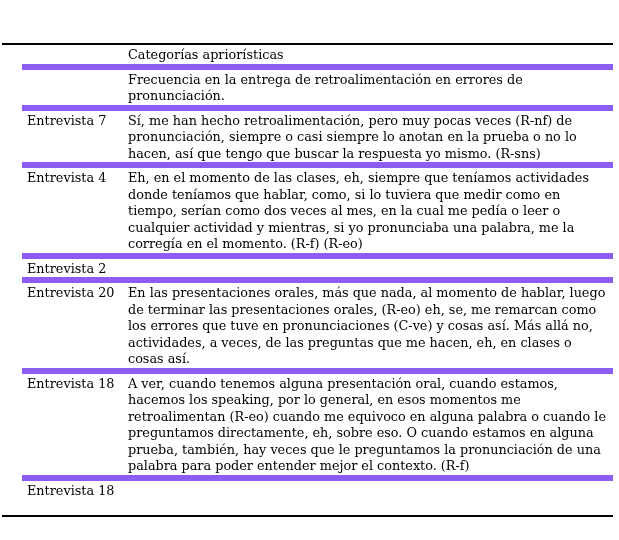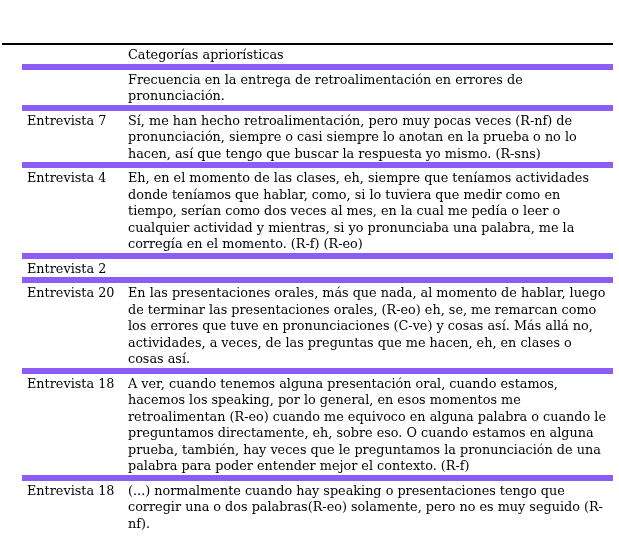--- a/index.html
+++ b/index.html
@@ -87,17 +87,16 @@
       <div class="cell text">En las presentaciones orales, más que nada, al momento de hablar, luego de terminar las presentaciones orales, (R-eo) eh, se, me remarcan como los errores que tuve en pronunciaciones (C-ve) y cosas así. Más allá no, actividades, a veces, de las preguntas que me hacen, eh, en clases o cosas así.</div>
     </div>
 
     <div class="row">
       <div class="cell label">Entrevista 18</div>
       <div class="cell text">A ver, cuando tenemos alguna presentación oral, cuando estamos, hacemos los speaking, por lo general, en esos momentos me retroalimentan (R-eo) cuando me equivoco en alguna palabra o cuando le preguntamos directamente, eh, sobre eso. O cuando estamos en alguna prueba, también, hay veces que le preguntamos la pronunciación de una palabra para poder entender mejor el contexto. (R-f)</div>
     </div>
 
     <div class="row">
       <div class="cell label">Entrevista 18</div>
-      <div class="cell text">(...) normalmente cuando hay speaking o presentaciones tengo que corregir una o dos palabras(R-eo) solamente, pero no es muy seguido (R-nf).</div>
     </div>
 
   </div>
 </div>
 
 </body></html>

